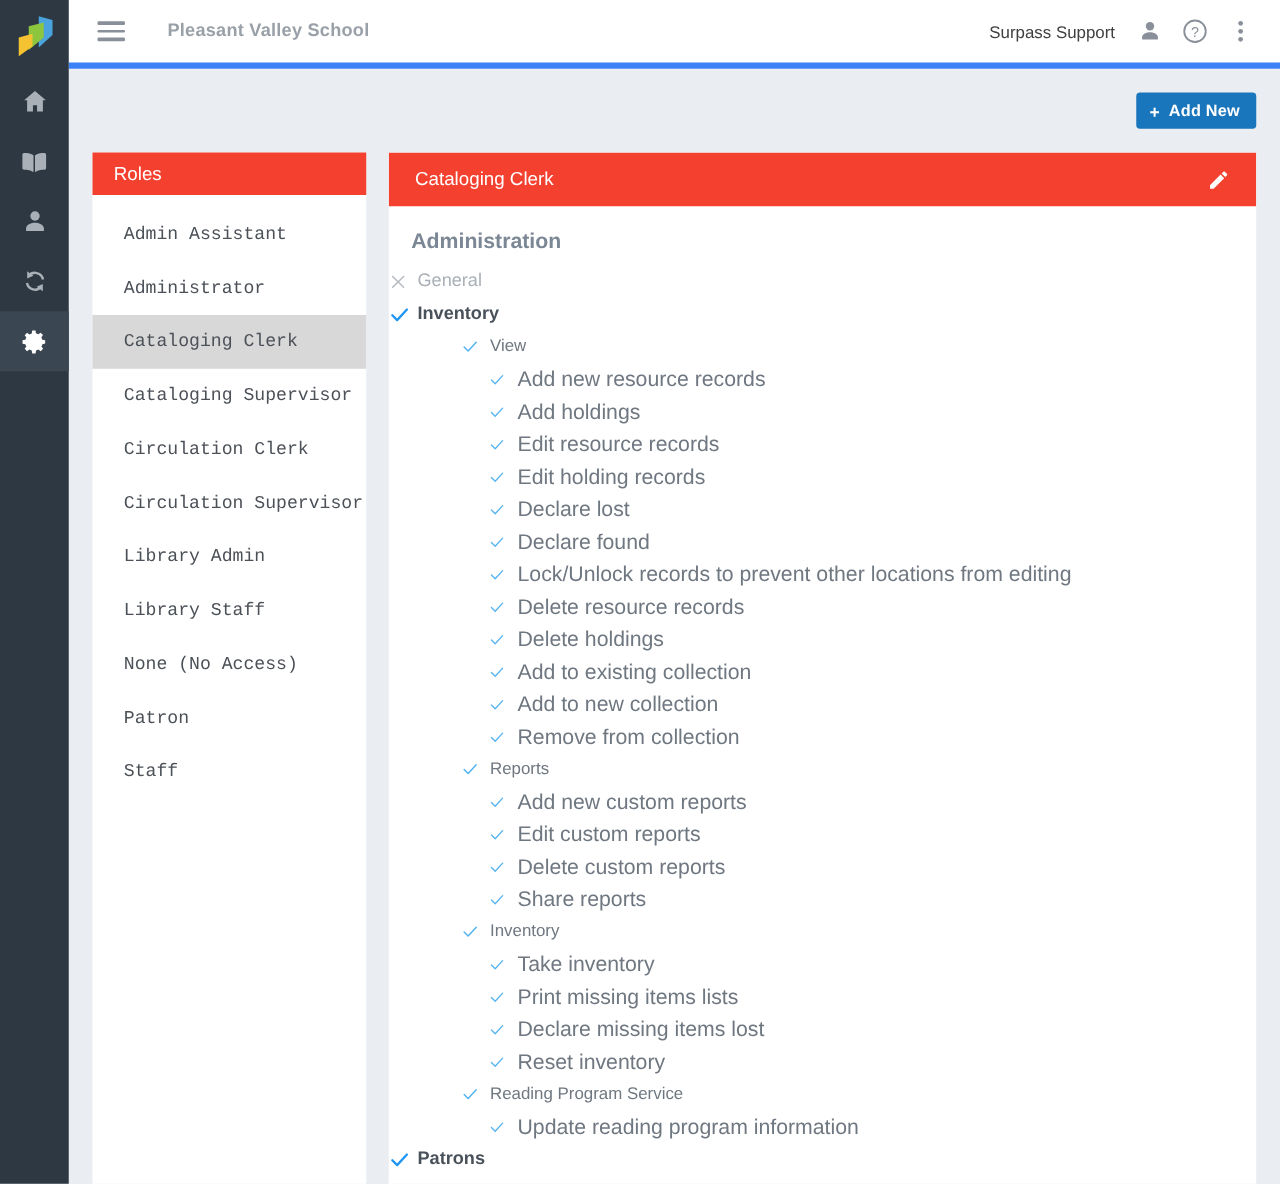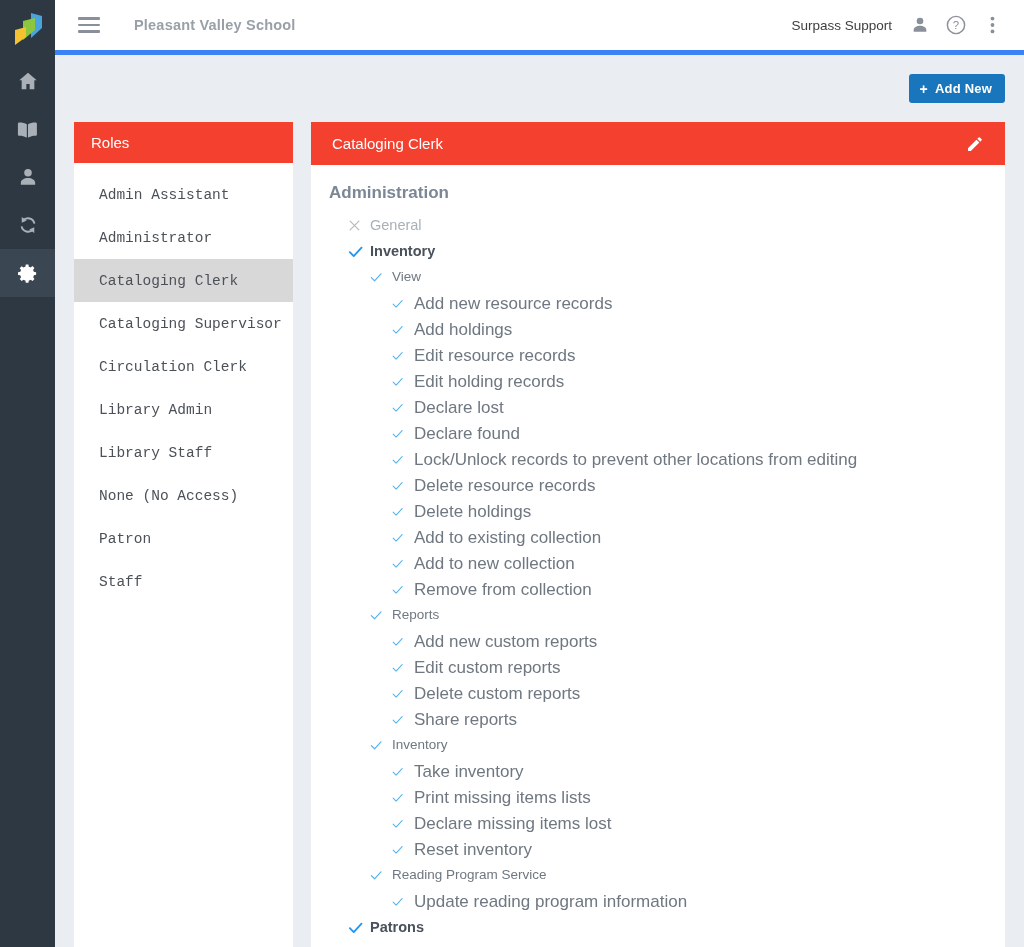--- a/index.html
+++ b/index.html
@@ -102,21 +102,21 @@
 
   
   .roles-panel {
     width: 219px;
     background: #ffffff;
     display: flex; flex-direction: column;
     flex: 0 0 219px;
   }
   .panel-head {
     background: #f4402f;
-    height: 41px;
+    height: 34px;
     display: flex; align-items: center;
     padding: 0 17px;
   }
   .panel-head-title {
     color: #ffffff; font-size: 15px;
   }
   .roles-list { padding-top: 10px; font-family: Liberation Mono, monospace; }
   .role-item {
     height: 43px;
     display: flex; align-items: center;
@@ -164,21 +164,21 @@
     cursor: pointer;
   }
   .node .mark {
     width: 19px; min-width: 19px;
     display: flex; align-items: center; justify-content: flex-start;
     margin-right: 4px;
   }
   .node .lbl { line-height: 1; }
 
   
-  .lvl1 { padding-left: 36px; }
+  .lvl1 { }
   .lvl1 .lbl { font-size: 14.5px; font-weight: bold; color: #49515a; }
   
   .lvl1.off .lbl { font-size: 14.5px; font-weight: normal; color: #a9b0b7; }
   
   .lvl2 { padding-left: 58px; }
   .lvl2 .lbl { font-size: 13.5px; color: #6f7780; }
   
   .lvl3 { padding-left: 80px; }
   .lvl3 .lbl { font-size: 17px; color: #6f7780; }
 
@@ -283,20 +283,23 @@
           <div class="role-item selected">
             <span>Cataloging Clerk</span>
           </div>
           <div class="role-item">
             <span>Cataloging Supervisor</span>
           </div>
           <div class="role-item">
             <span>Circulation Clerk</span>
           </div>
           <div class="role-item">
+            <span>Circulation Supervisor</span>
+          </div>
+          <div class="role-item">
             <span>Library Admin</span>
           </div>
           <div class="role-item">
             <span>Library Staff</span>
           </div>
           <div class="role-item">
             <span>None (No Access)</span>
           </div>
           <div class="role-item">
             <span>Patron</span>

